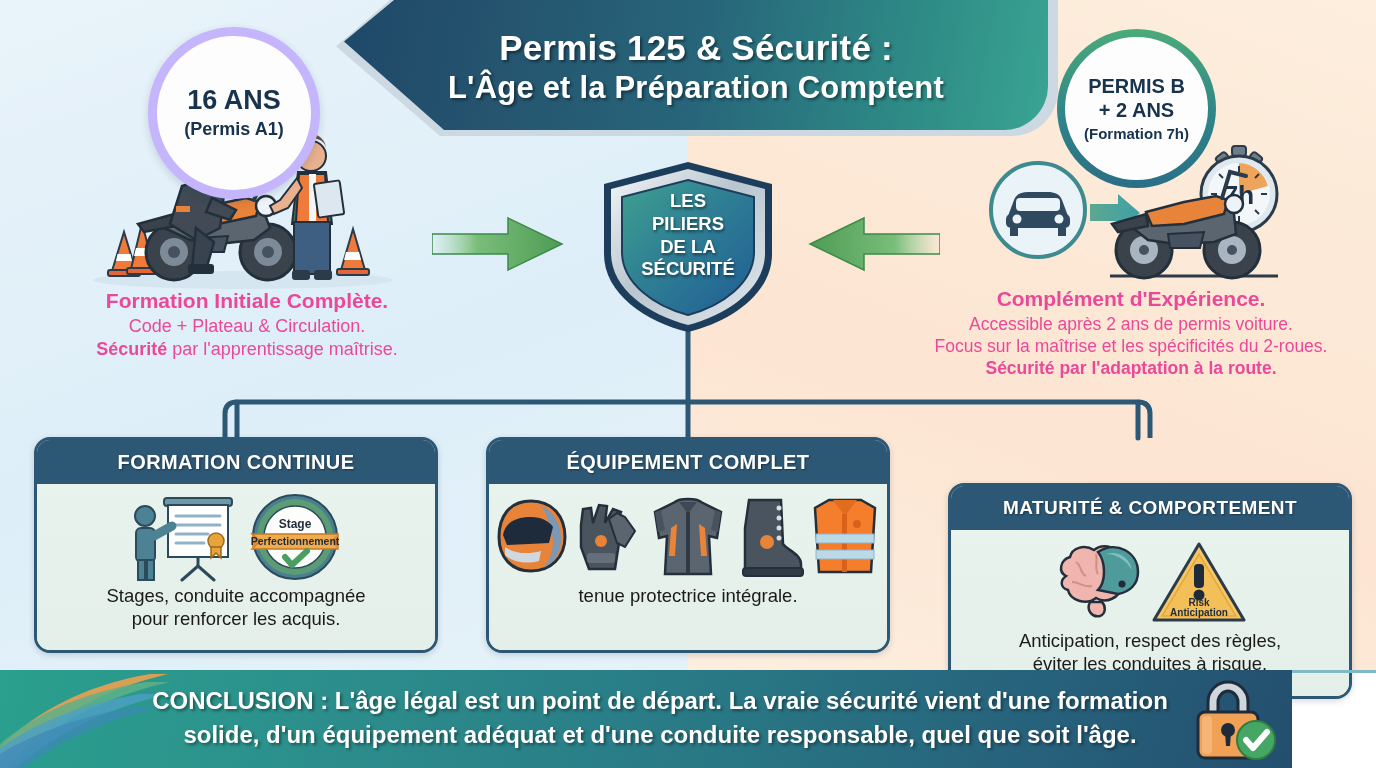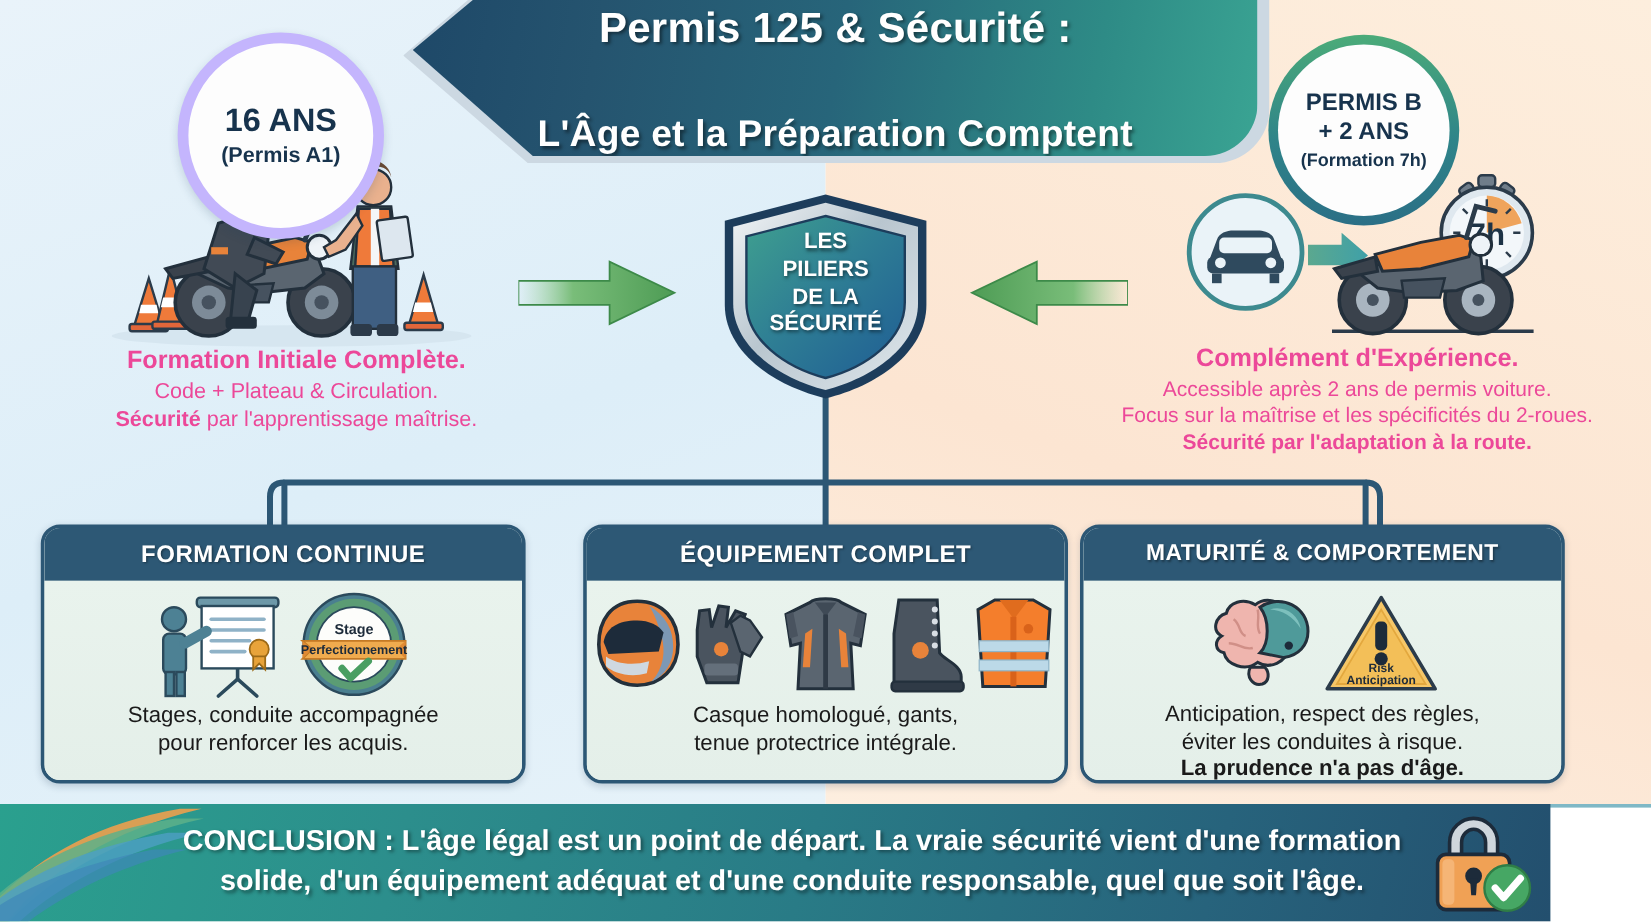--- a/index.html
+++ b/index.html
@@ -35,21 +35,21 @@
     background: #ccd8e2;
     border-bottom-left-radius: 46px; border-bottom-right-radius: 46px;
     clip-path: polygon(54px 0, 100% 0, 100% 100%, 104px 100%, 0 34%);
   }
   .header-band {
     position: absolute; left: 344px; top: 0; width: 704px; height: 130px;
     background: linear-gradient(100deg,#1e4868 0%, #25546f 22%, #27657a 50%, #2e8b86 80%, #3aa493 100%);
     border-bottom-left-radius: 44px; border-bottom-right-radius: 44px;
     clip-path: polygon(50px 0, 100% 0, 100% 100%, 100px 100%, 0 32%);
     display: flex; flex-direction: column; align-items: center;
-    justify-content: space-between; padding-top: 4px;
+    justify-content: center; padding-top: 4px;
   }
   .header-title-1 {
     color: #ffffff; font-size: 35px; font-weight: bold; letter-spacing: .2px;
     text-shadow: 2px 2px 3px rgba(0,0,0,.45); line-height: 1.12;
   }
   .header-title-2 {
     color: #ffffff; font-size: 31px; font-weight: bold; letter-spacing: .2px;
     text-shadow: 2px 2px 3px rgba(0,0,0,.45); line-height: 1.2; margin-top: 2px;
   }
 
@@ -122,21 +122,21 @@
   .card {
     position: absolute; top: 437px; height: 216px;
     border-radius: 16px;
     border: 3px solid #2c5775;
     background: #e8f2ec;
     overflow: hidden;
     box-shadow: 0 2px 6px rgba(20,50,80,.18);
   }
   .card-1 { left: 34px;  width: 404px; }
   .card-2 { left: 486px; width: 404px; }
-  .card-3 { left: 900px; width: 404px; }
+  .card-3 { left: 948px; width: 404px; margin-top: 46px; }
   .card-head {
     height: 44px; background: #2d5875;
     display: flex; align-items: center; justify-content: center;
     color: #ffffff; font-size: 20px; font-weight: bold; letter-spacing: .4px;
     text-shadow: 1px 1px 2px rgba(0,0,0,.4);
   }
   .card-3 .card-head { font-size: 19px; }
   .card-body {
     height: 168px; background: linear-gradient(180deg,#e9f3ed 0%, #e4efe9 100%);
     display: flex; flex-direction: column; align-items: center;
@@ -460,21 +460,20 @@
         <svg width="76" height="86" viewBox="0 0 76 86">
           <path d="M22 6 L54 6 L68 14 L64 78 L12 78 L8 14 Z" fill="#f47e2c" stroke="#23303c" stroke-width="2.5"></path>
           <path d="M26 6 L38 22 L50 6" fill="#e06c1e"></path>
           <rect x="35" y="20" width="5" height="58" fill="#d9621a"></rect>
           <rect x="9" y="40" width="58" height="9" fill="#bcd9e8" stroke="#8fb5c9" stroke-width="1"></rect>
           <rect x="9" y="56" width="58" height="9" fill="#bcd9e8" stroke="#8fb5c9" stroke-width="1"></rect>
           <circle cx="50" cy="30" r="4" fill="#d9621a"></circle>
         </svg>
       </div>
       <div class="card-caption">
-        <div>Casque homologué, gants,</div>
         <div>tenue protectrice intégrale.</div>
       </div>
     </div>
   </div>
 
   <div class="card card-3">
     <div class="card-head">MATURITÉ &amp; COMPORTEMENT</div>
     <div class="card-body">
       <div class="card-icons">
         <svg width="98" height="86" viewBox="0 0 98 86">

